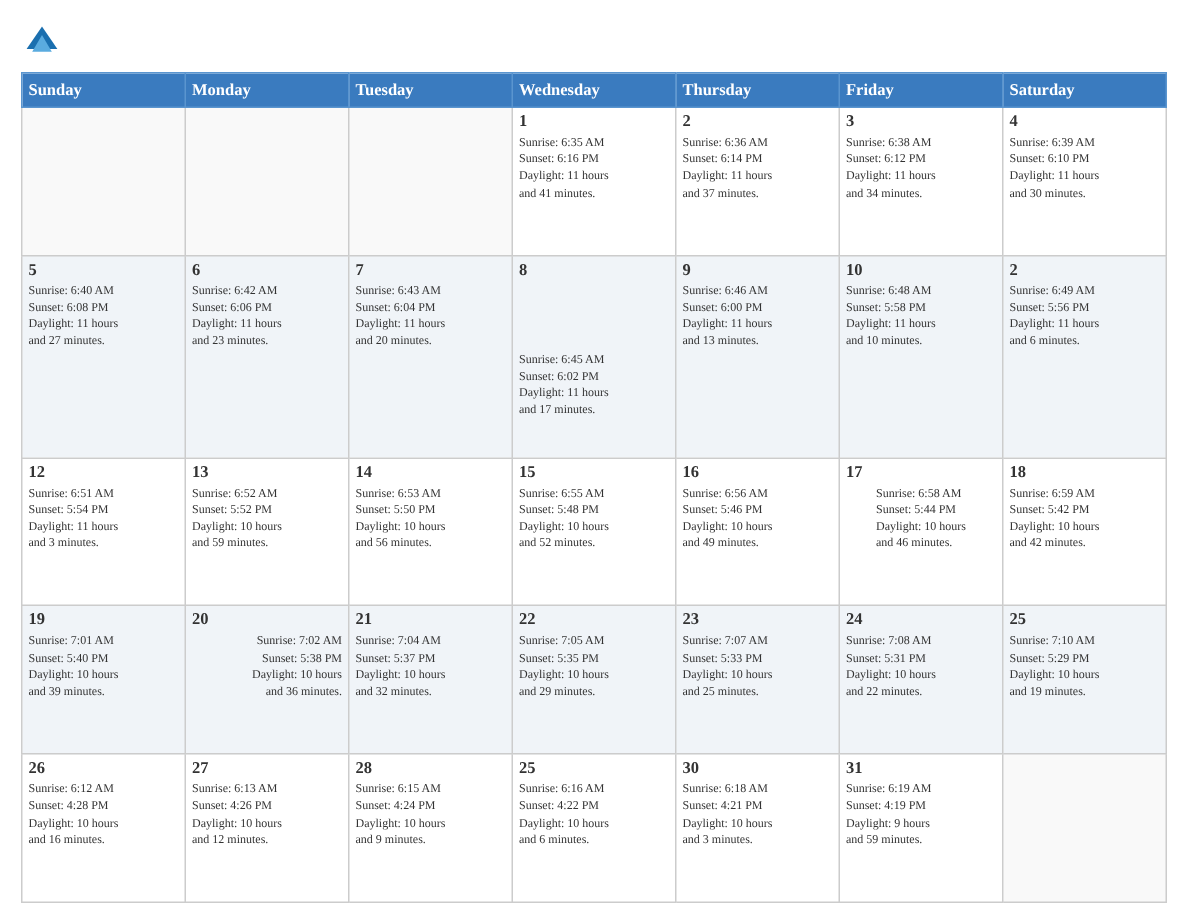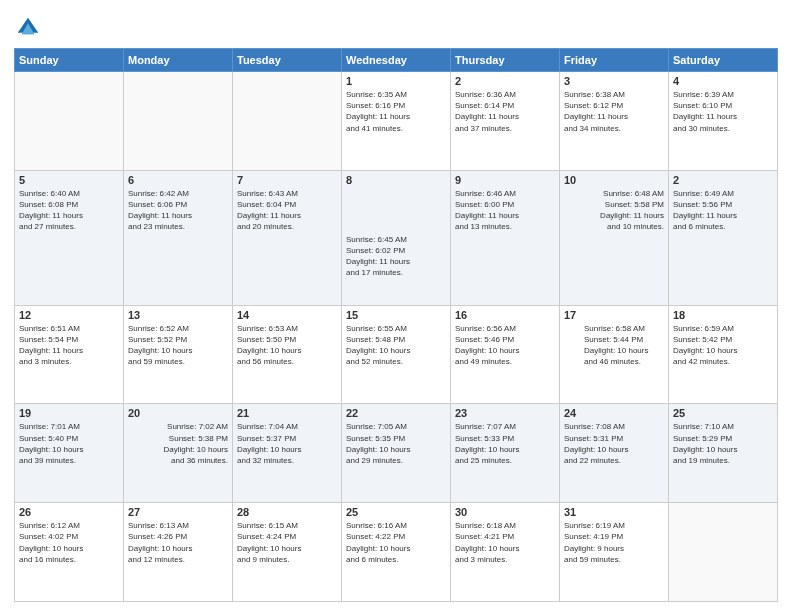--- a/index.html
+++ b/index.html
@@ -9,20 +9,21 @@
       width: 792px;
       height: 612px;
       overflow: hidden;
     }
     .page {
       width: 792px;
       height: 612px;
       padding: 10px 14px 10px 14px;
       display: flex;
       flex-direction: column;
+      font-family: Liberation Serif, serif;
     }
     .header {
       display: flex;
       align-items: flex-start;
       justify-content: space-between;
       margin-bottom: 6px;
     }
     .logo {
       display: flex;
       align-items: center;
@@ -208,21 +209,21 @@
           </td>
           <td>
             <span class="day-num">9</span>
             <div class="day-info" style="white-space: pre-line;">Sunrise: 6:46 AM
 Sunset: 6:00 PM
 Daylight: 11 hours
 and 13 minutes.</div>
           </td>
           <td>
             <span class="day-num">10</span>
-            <div class="day-info" style="white-space: pre-line; text-align: right;">Sunrise: 6:48 AM
+            <div class="day-info" style="white-space: pre-line;">Sunrise: 6:48 AM
 Sunset: 5:58 PM
 Daylight: 11 hours
 and 10 minutes.</div>
           </td>
           <td>
             <span class="day-num">2</span>
             <div class="day-info" style="white-space: pre-line;">Sunrise: 6:49 AM
 Sunset: 5:56 PM
 Daylight: 11 hours
 and 6 minutes.</div>
@@ -327,21 +328,21 @@
             <div class="day-info" style="white-space: pre-line;">Sunrise: 7:10 AM
 Sunset: 5:29 PM
 Daylight: 10 hours
 and 19 minutes.</div>
           </td>
         </tr>
         <tr>
           <td>
             <span class="day-num">26</span>
             <div class="day-info" style="white-space: pre-line;">Sunrise: 6:12 AM
-Sunset: 4:02 PM
+Sunset: 4:28 PM
 Daylight: 10 hours
 and 16 minutes.</div>
           </td>
           <td>
             <span class="day-num">27</span>
             <div class="day-info" style="white-space: pre-line;">Sunrise: 6:13 AM
 Sunset: 4:26 PM
 Daylight: 10 hours
 and 12 minutes.</div>
           </td>

